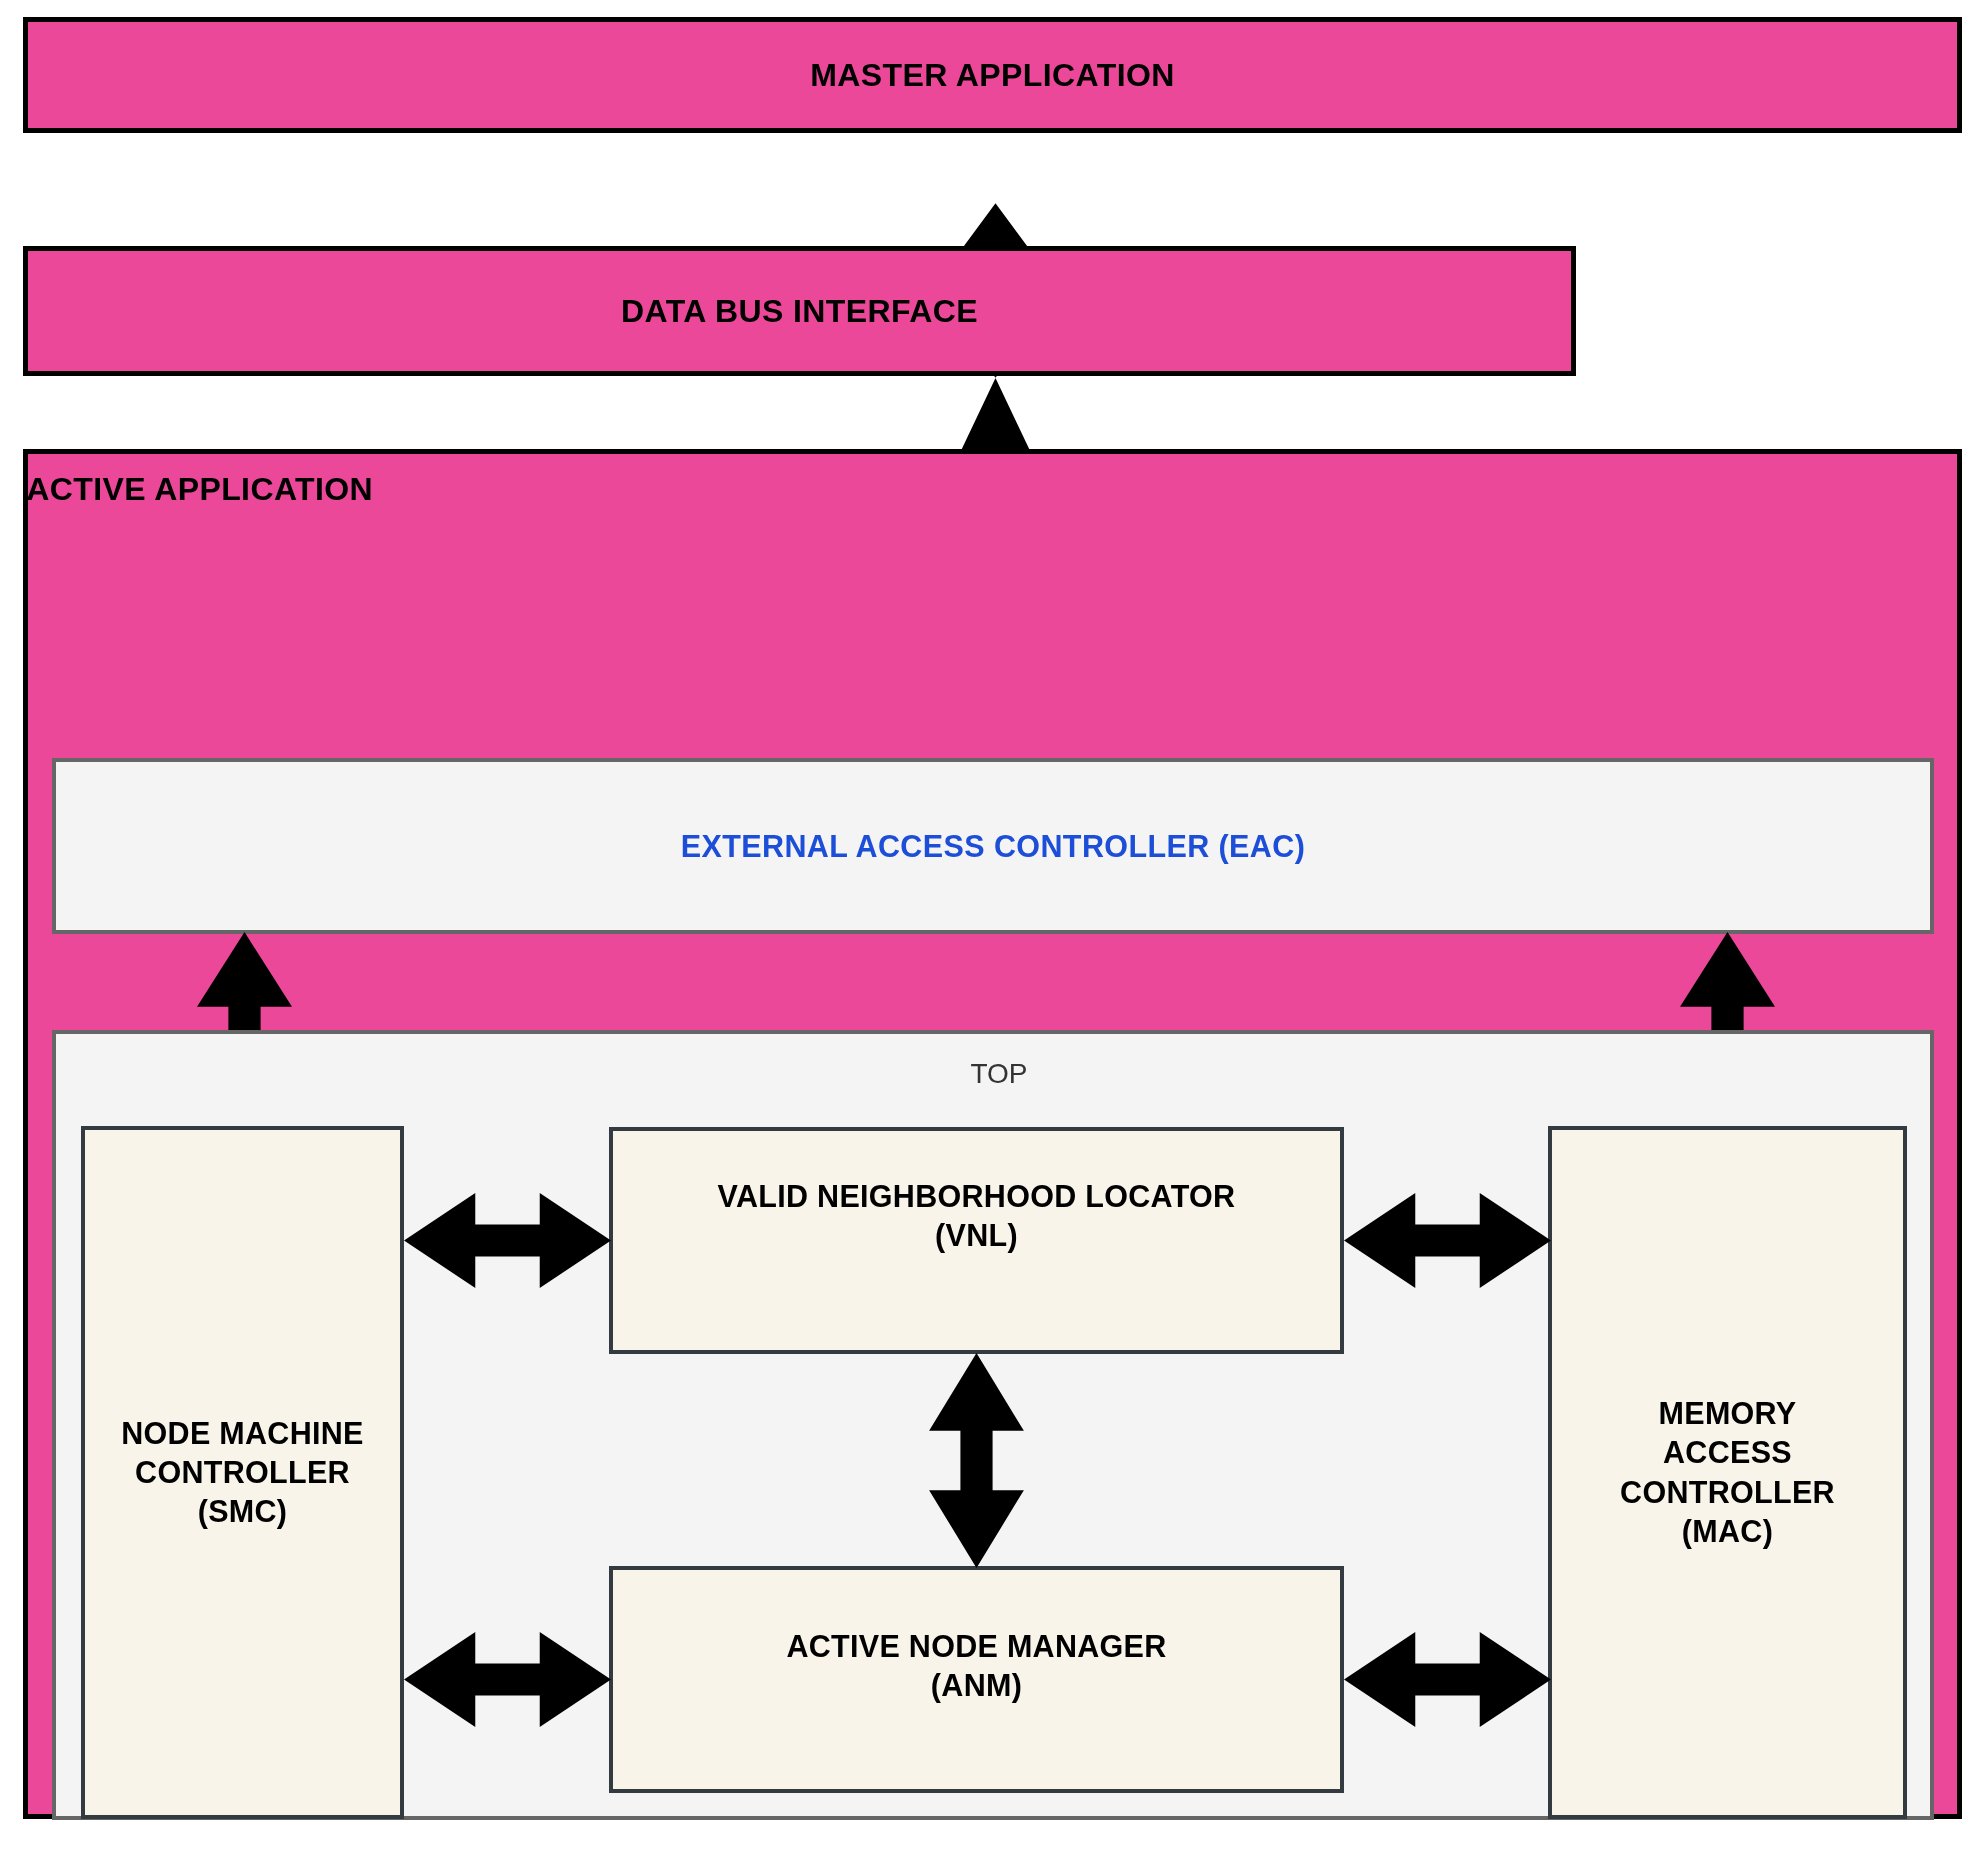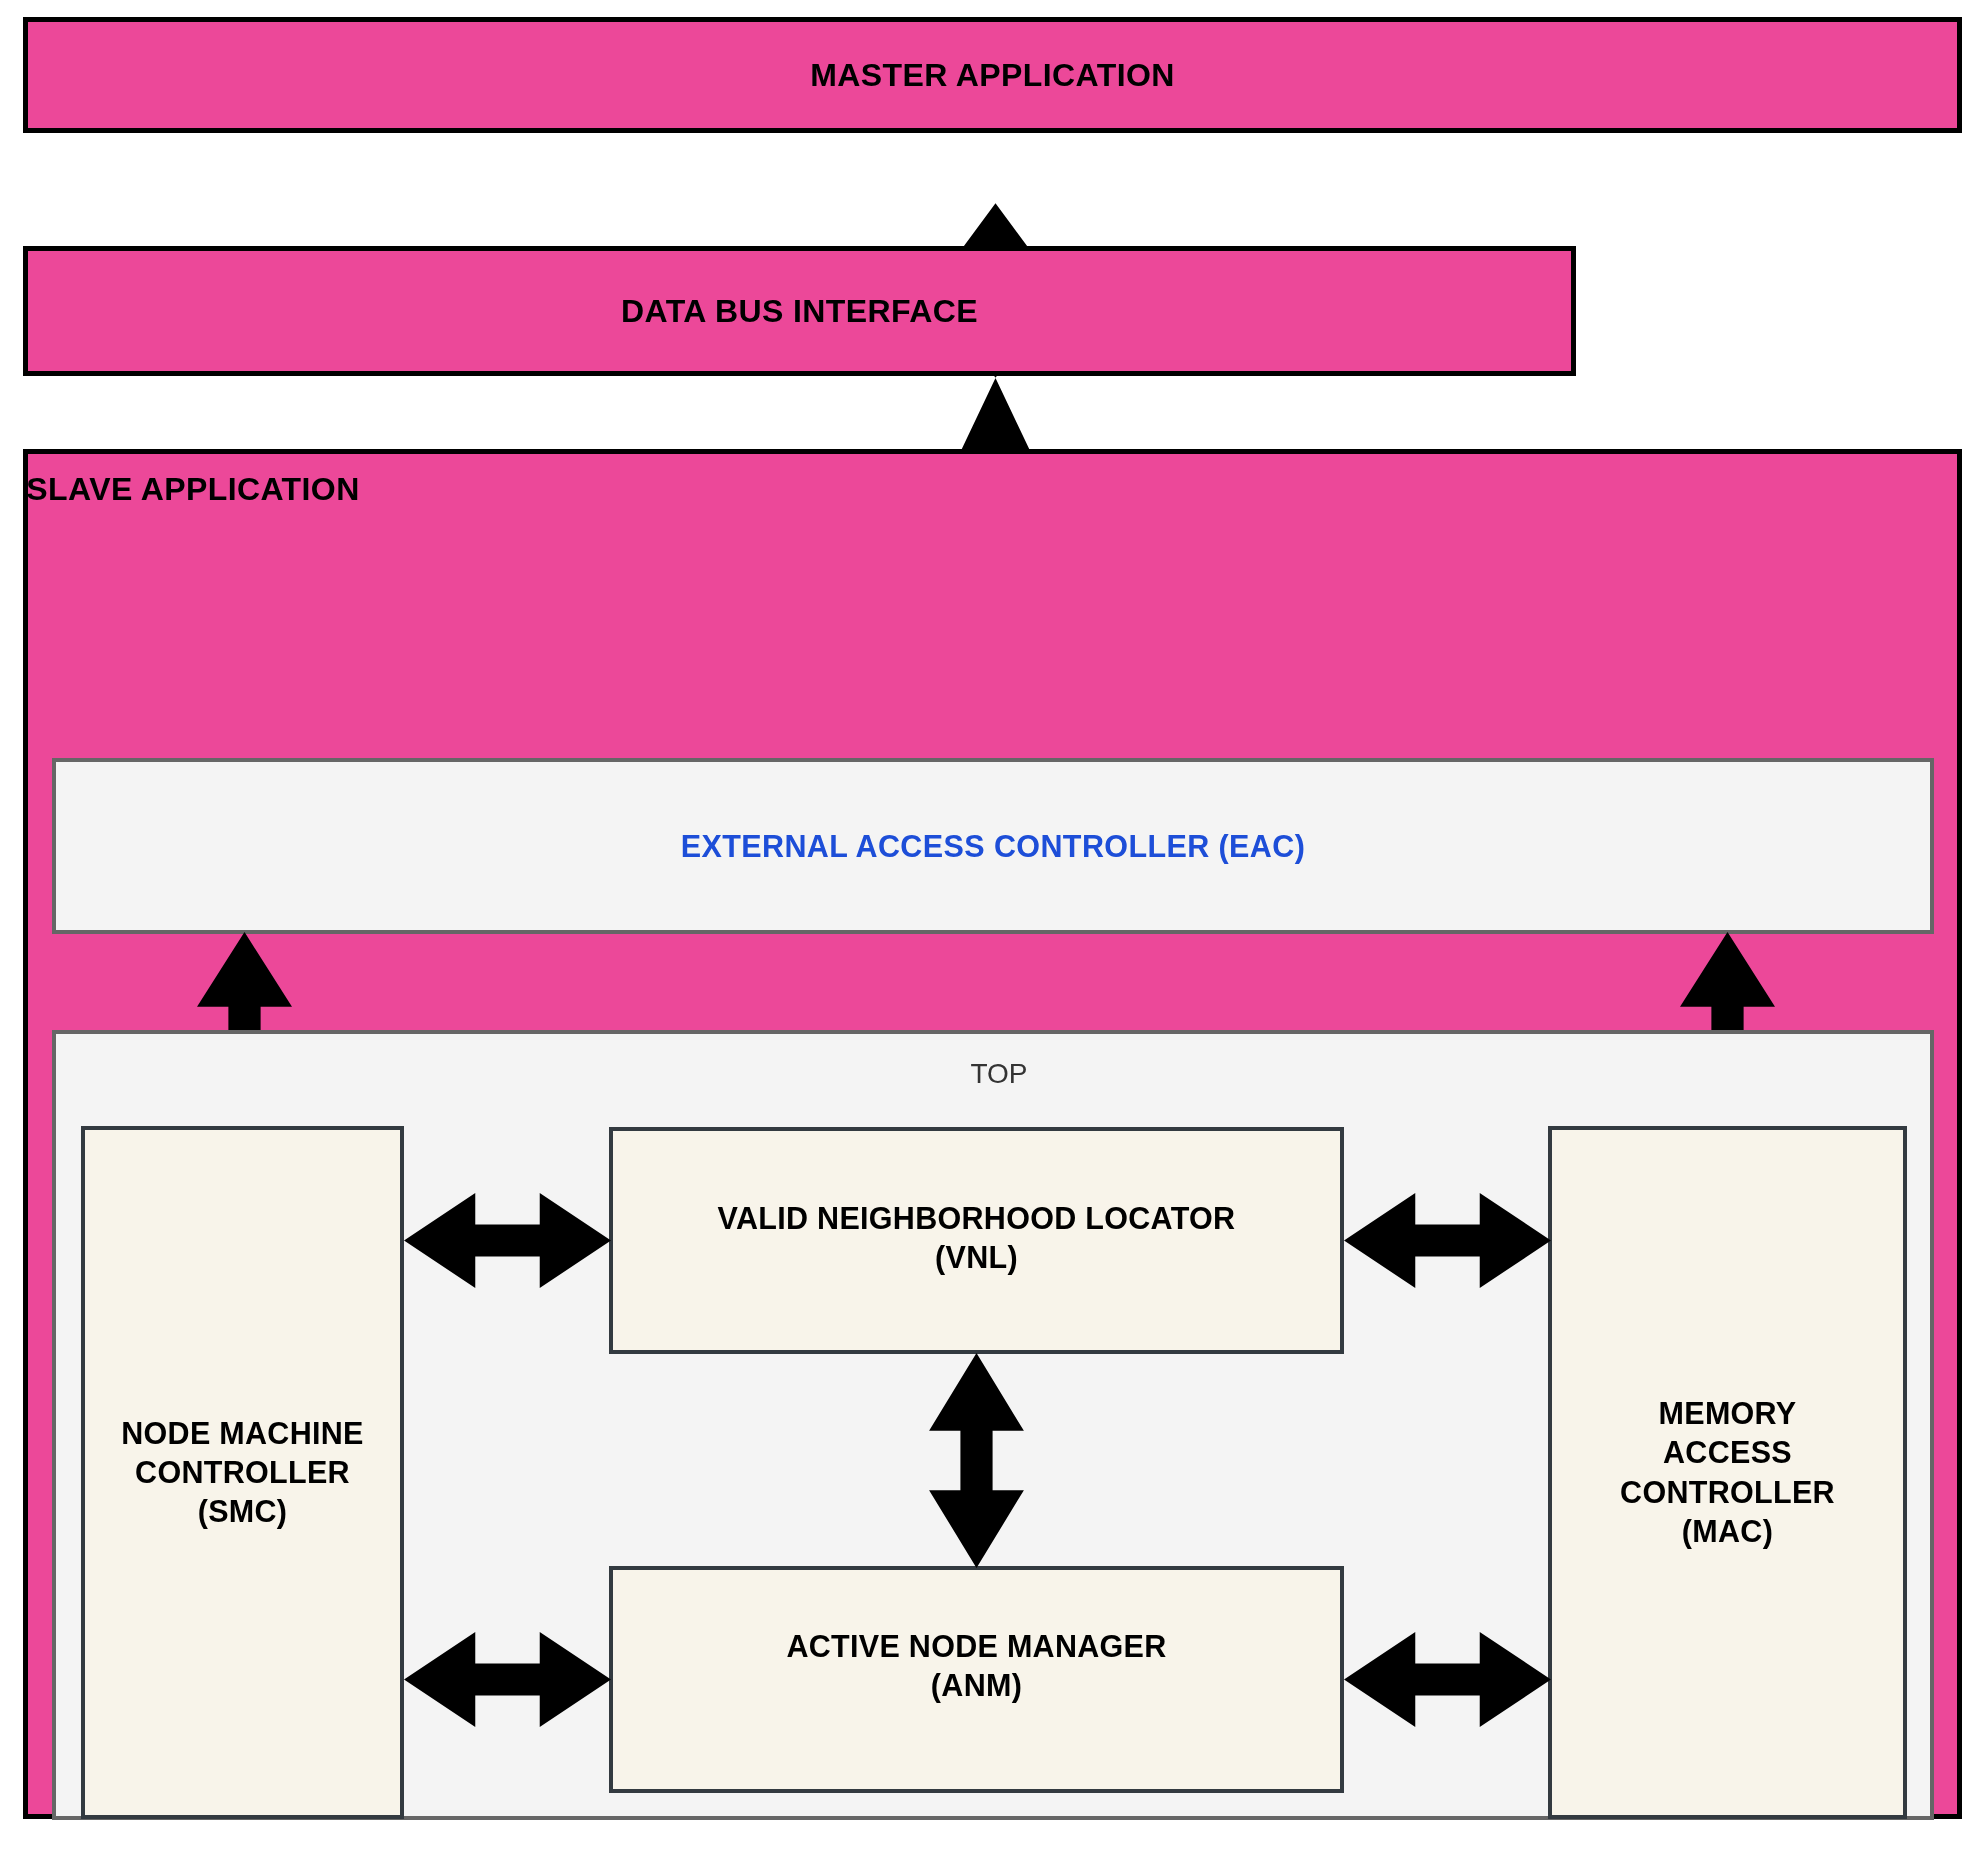--- a/index.html
+++ b/index.html
@@ -77,21 +77,21 @@
     border: 4.2px solid #333a40;
     background: #f8f4ea;
     font-weight: bold;
     font-size: 30.5px;
     line-height: 1.28;
     color: #000000;
     letter-spacing: 0.3px;
   }
   #state-machine-controller { left: 81px;  top: 1126px; width: 323px; height: 693px; }
   #valid-neighborhood-locator { left: 609px; top: 1127px; width: 735px; height: 227px;
-                                align-items: flex-start; padding-top: 68px; }
+                                align-items: flex-start; padding-top: 46px; }
   #active-node-manager       { left: 609px; top: 1566px; width: 735px; height: 227px;
                                align-items: flex-start; padding-top: 57px; }
   #memory-access-controller  { left: 1548px; top: 1126px; width: 359px; height: 693px; }
 
   
   .arrow { position: absolute; }
   .arrow svg { display: block; }
 </style>
 </head>
 <body>
@@ -112,21 +112,21 @@
     <span>DATA BUS INTERFACE</span>
   </div>
 
   <div class="arrow" style="left:948px; top:378px;">
     <svg width="95" height="380" viewBox="0 0 112 448" aria-hidden="true">
       <polygon fill="#000000" points="56,0 112,118 75,118 75,330 112,330 56,448 0,330 37,330 37,118 0,118"></polygon>
     </svg>
   </div>
 
   <div class="box outer" id="slave-application">
-    <span id="slave-application-label">SLAVE APPLICATION</span>
+    <span id="slave-application-label">ACTIVE APPLICATION</span>
   </div>
 
   <div class="box panel" id="external-access-controller">
     <span>EXTERNAL ACCESS CONTROLLER (EAC)</span>
   </div>
 
   <div class="arrow" style="left:197px; top:932px;">
     <svg width="95" height="197" viewBox="0 0 112 232" aria-hidden="true">
       <polygon fill="#000000" points="56,0 112,88 75,88 75,144 112,144 56,232 0,144 37,144 37,88 0,88"></polygon>
     </svg>

